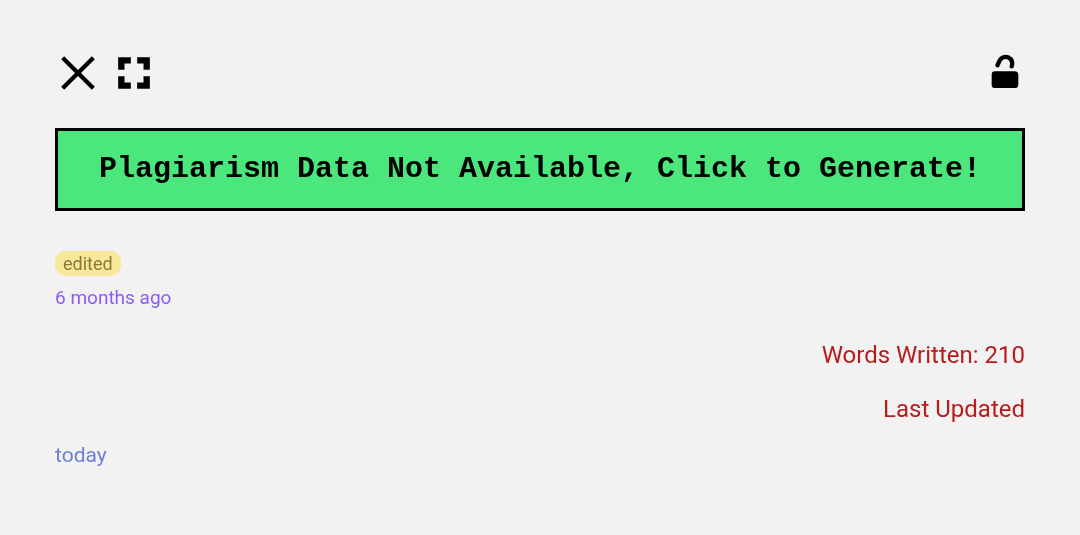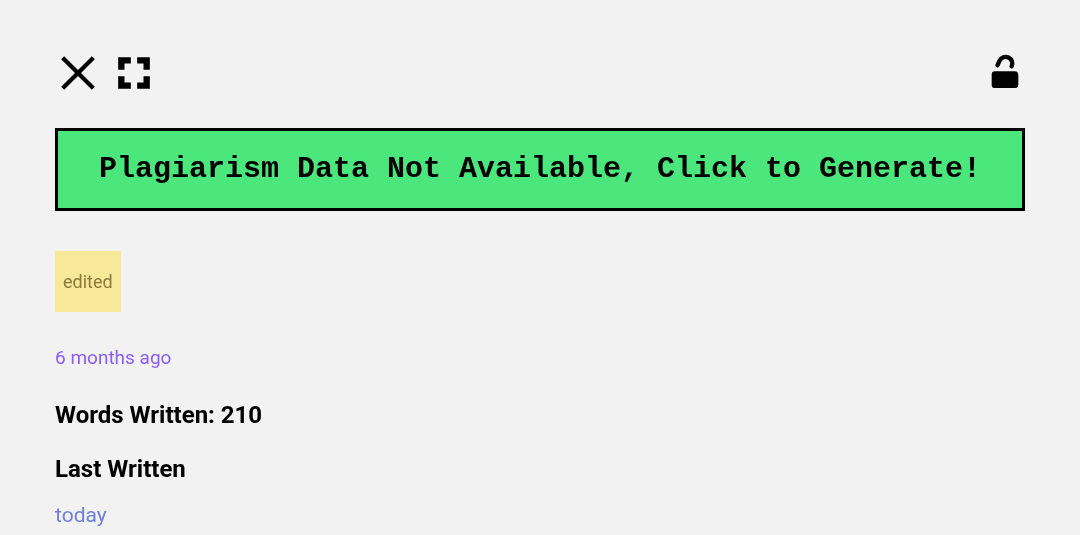--- a/index.html
+++ b/index.html
@@ -55,34 +55,35 @@
       color: #000;
     }
     .meta {
       margin-top: 40px;
     }
     .badge {
       display: inline-block;
       background: #f8e89a;
       color: #8a7a3a;
       font-size: 18px;
-      padding: 20px 8px;
-      border-radius: 0;
-      margin-bottom: 34px;
+      padding: 2px 8px;
+      border-radius: 10px;
+      margin-bottom: 10px;
     }
     .timestamp {
       color: #8b5cf6;
       font-size: 19px;
       margin-bottom: 32px;
     }
     .stat-label {
-      color: #000000;
-      font-weight: 700;
+      color: #b91c1c;
+      font-weight: 400;
       font-size: 24px;
       margin-bottom: 26px;
+      text-align: right;
     }
     .last-updated-value {
       color: #6f7fd8;
       font-size: 21px;
       margin-top: -6px;
     }
   </style>
 </head>
 <body>
 
@@ -116,17 +117,17 @@
   </div>
 
   <div class="banner">
     <span>Plagiarism Data Not Available, Click to Generate!</span>
   </div>
 
   <div class="meta">
     <div class="badge">edited</div>
     <div class="timestamp">6 months ago</div>
     <div class="stat-label">Words Written: 210</div>
-    <div class="stat-label">Last Written</div>
+    <div class="stat-label">Last Updated</div>
     <div class="last-updated-value">today</div>
   </div>
 
 </div>
 
 </body></html>

